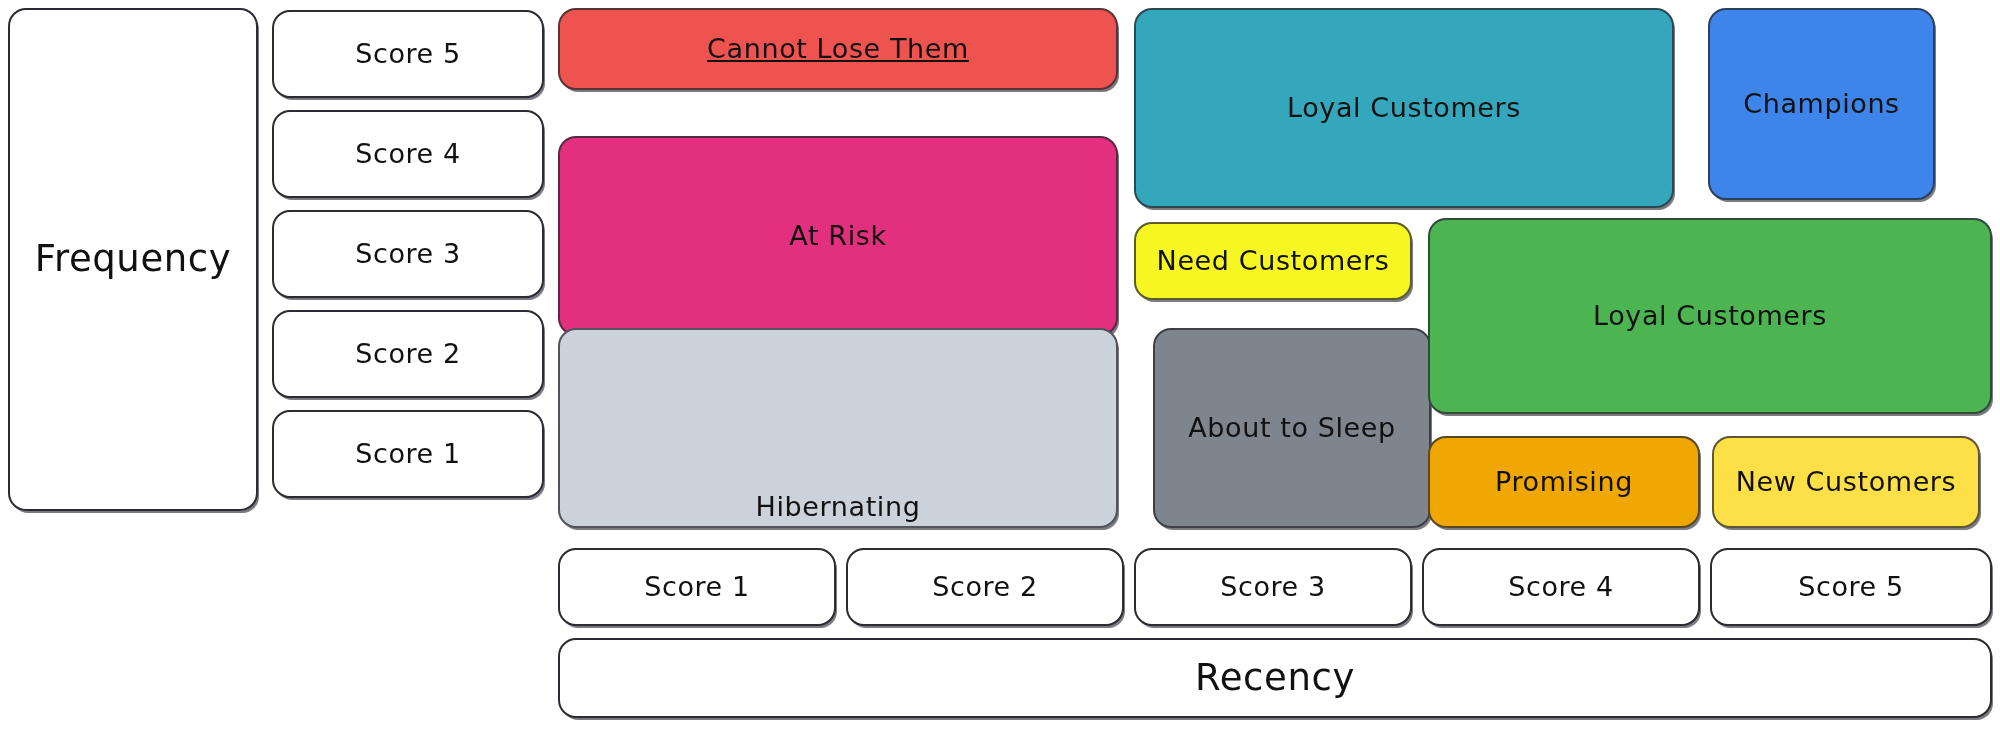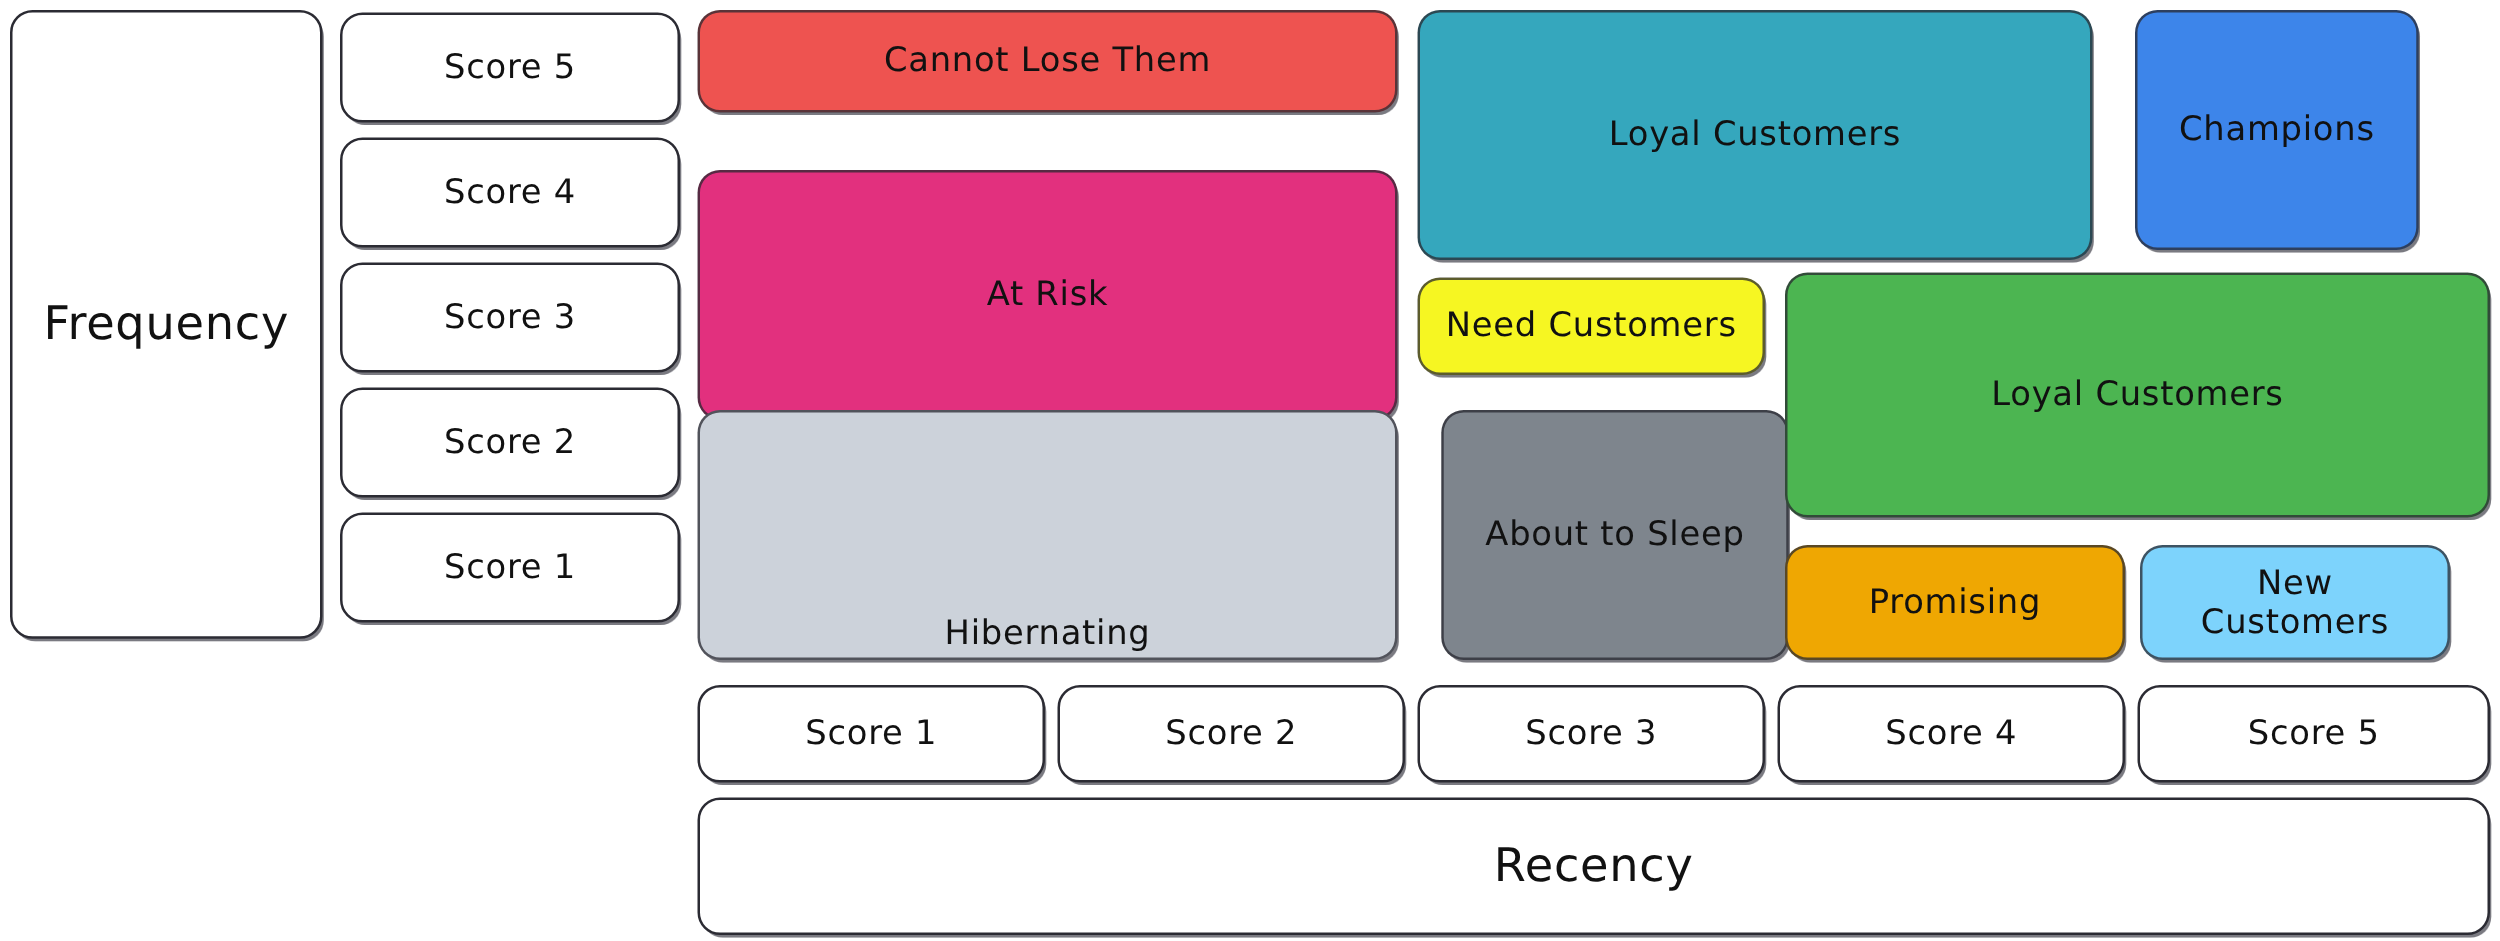--- a/index.html
+++ b/index.html
@@ -60,21 +60,21 @@
   <div class="box plain" style="left:272px;top:210px;width:272px;height:88px;">
     <span class="lbl">Score 3</span>
   </div>
   <div class="box plain" style="left:272px;top:310px;width:272px;height:88px;">
     <span class="lbl">Score 2</span>
   </div>
   <div class="box plain" style="left:272px;top:410px;width:272px;height:88px;">
     <span class="lbl">Score 1</span>
   </div>
 
-  <div class="box tint" style="left:558px;top:8px;width:560px;height:82px;background:#ee5350;">
+  <div class="box tint" style="left:558px;top:8px;width:560px;height:82px;background:#ee5350;text-decoration:underline;">
     <span class="lbl">Cannot Lose Them</span>
   </div>
 
   <div class="box tint" style="left:558px;top:96px;width:560px;height:200px;background:#e2307e;margin-top:40px;">
     <span class="lbl">At Risk</span>
   </div>
 
   <div class="box tint" style="left:558px;top:328px;width:560px;height:200px;background:#ccd2da;align-items:flex-end;">
     <span class="lbl">Hibernating</span>
   </div>
@@ -96,37 +96,37 @@
   </div>
 
   <div class="box tint" style="left:1428px;top:218px;width:564px;height:196px;background:#4cb551;">
     <span class="lbl">Loyal Customers</span>
   </div>
 
   <div class="box tint" style="left:1428px;top:436px;width:272px;height:92px;background:#efa702;">
     <span class="lbl">Promising</span>
   </div>
 
-  <div class="box tint" style="left:1712px;top:436px;width:248px;height:92px;background:#7dd3fc;">
+  <div class="box tint" style="left:1712px;top:436px;width:268px;height:92px;background:#fde047;">
     <span class="lbl">New Customers</span>
   </div>
 
   <div class="box plain" style="left:558px;top:548px;width:278px;height:78px;">
     <span class="lbl">Score 1</span>
   </div>
   <div class="box plain" style="left:846px;top:548px;width:278px;height:78px;">
     <span class="lbl">Score 2</span>
   </div>
   <div class="box plain" style="left:1134px;top:548px;width:278px;height:78px;">
     <span class="lbl">Score 3</span>
   </div>
   <div class="box plain" style="left:1422px;top:548px;width:278px;height:78px;">
     <span class="lbl">Score 4</span>
   </div>
   <div class="box plain" style="left:1710px;top:548px;width:282px;height:78px;">
     <span class="lbl">Score 5</span>
   </div>
 
-  <div class="box plain axis-title" style="left:558px;top:638px;width:1434px;height:110px;">
+  <div class="box plain axis-title" style="left:558px;top:638px;width:1434px;height:80px;">
     <span class="lbl">Recency</span>
   </div>
 
 </div>
 
 </body></html>

